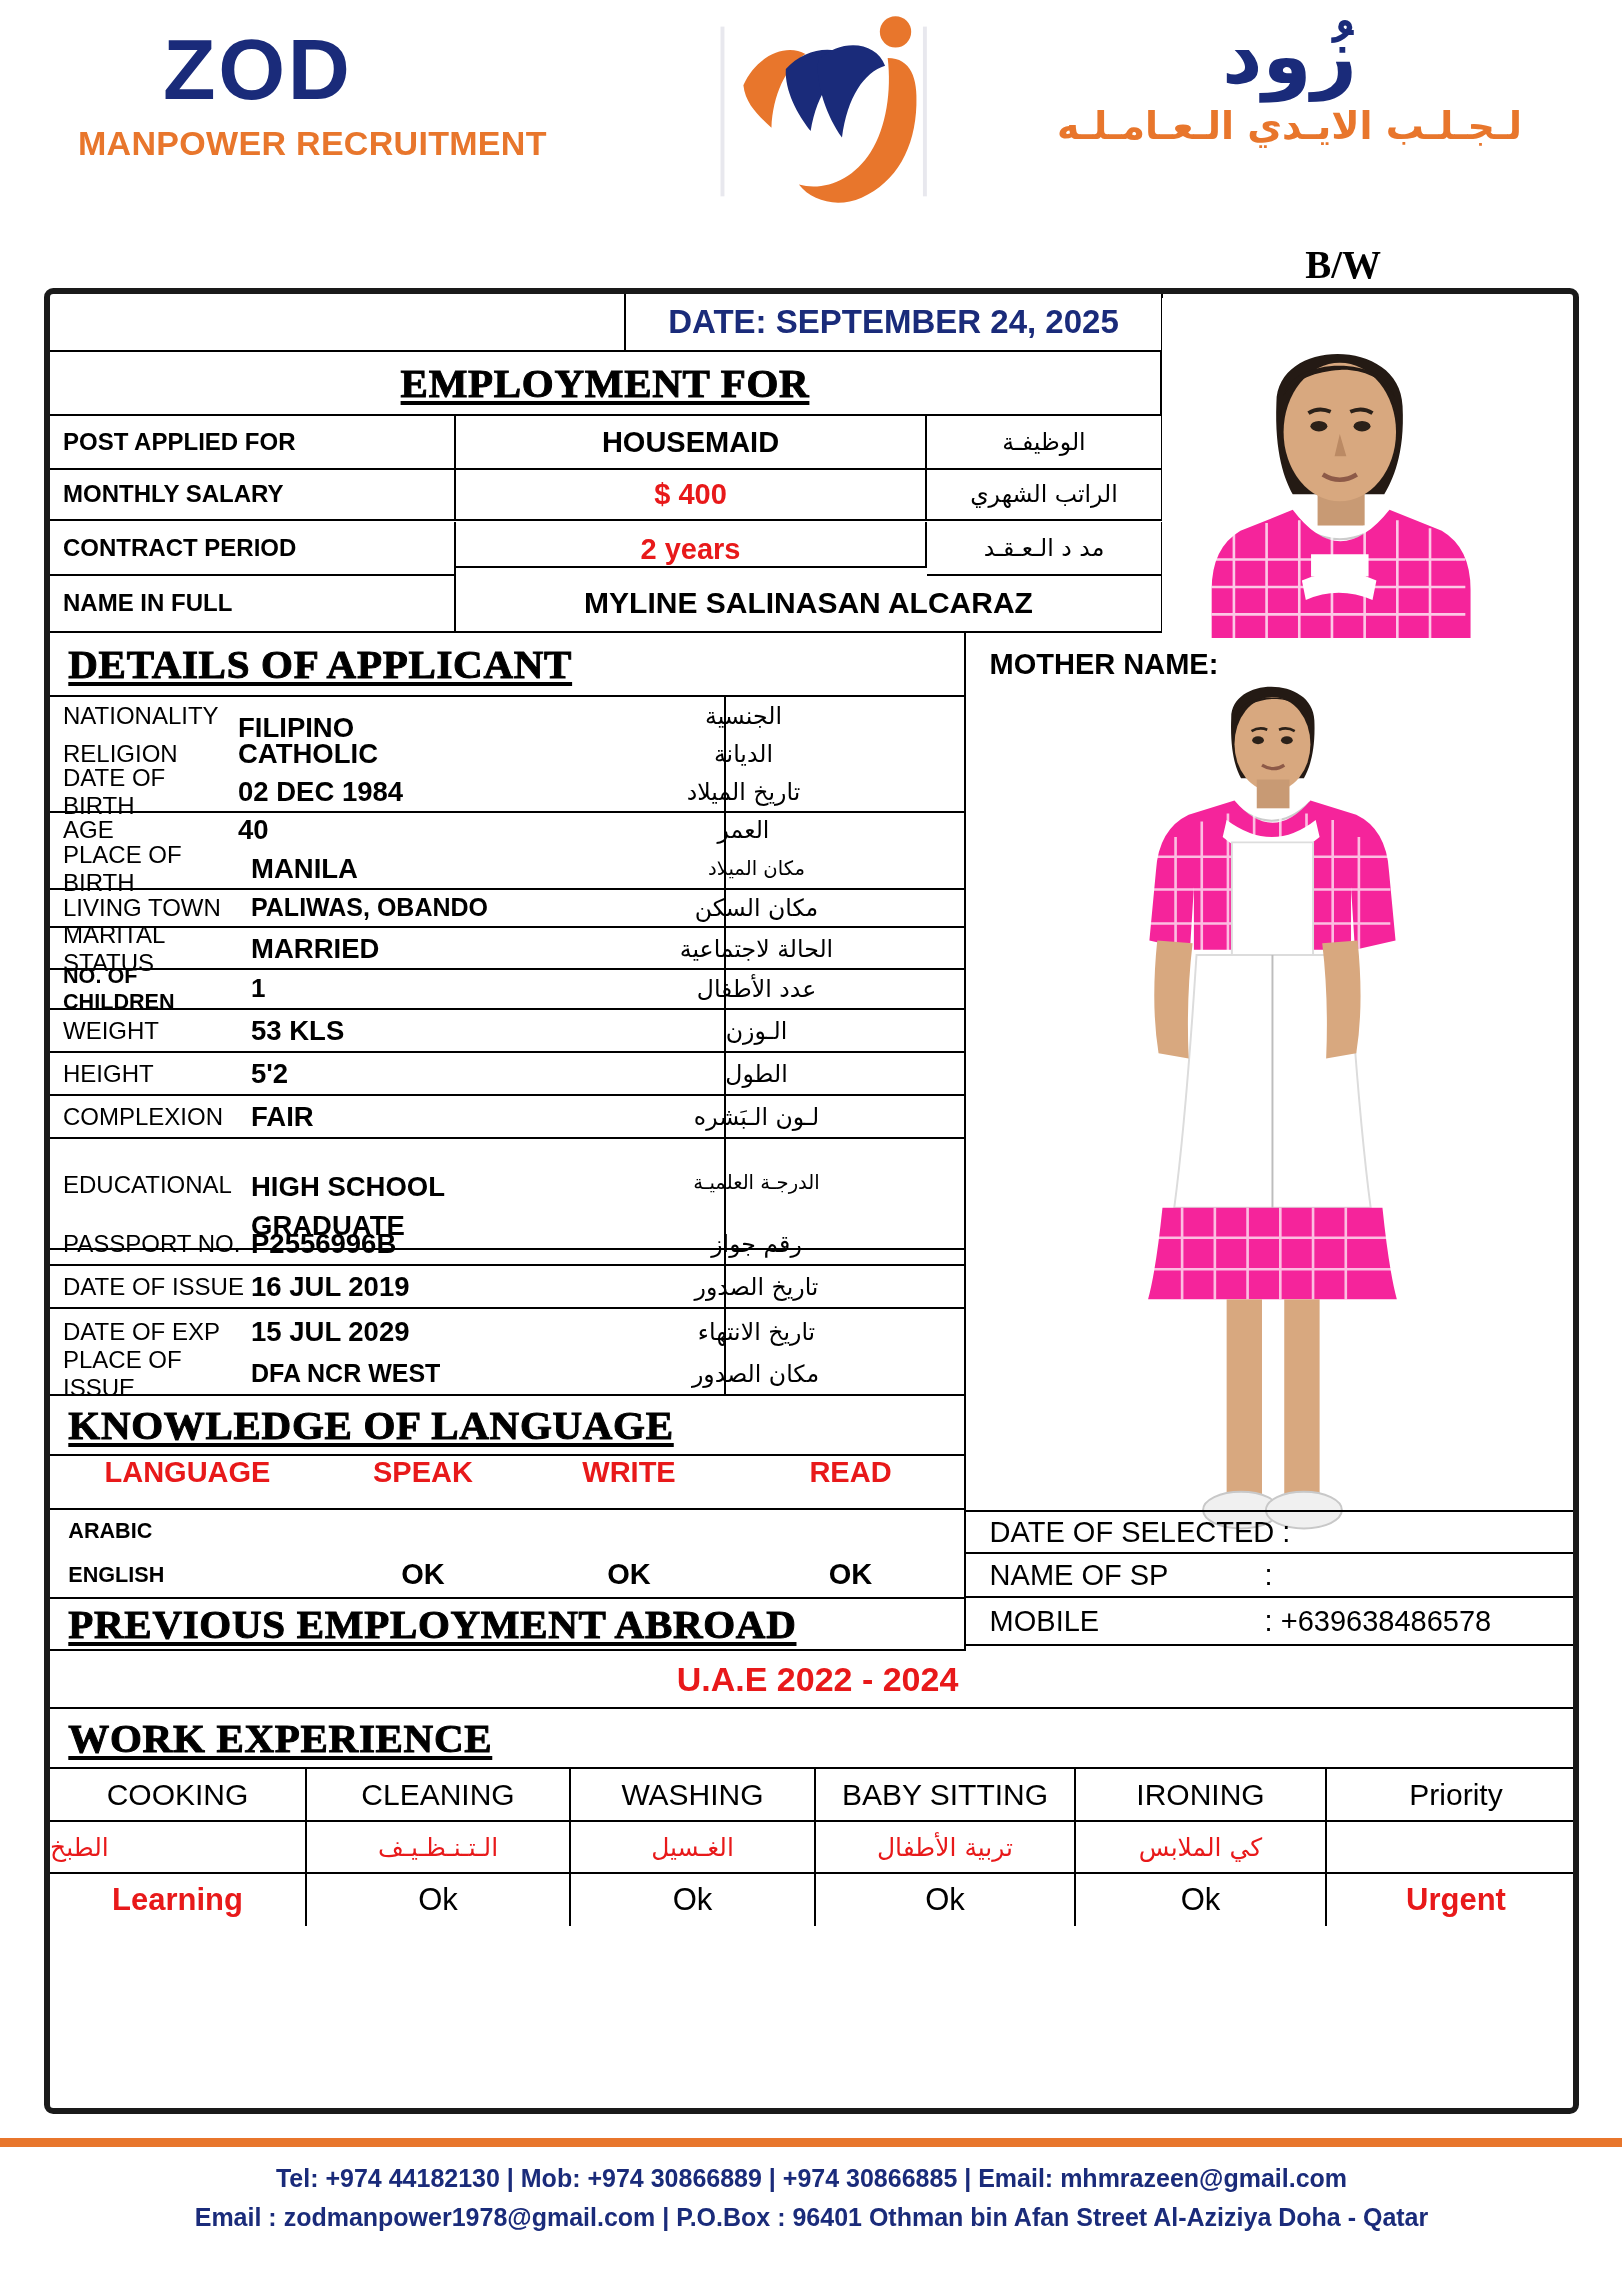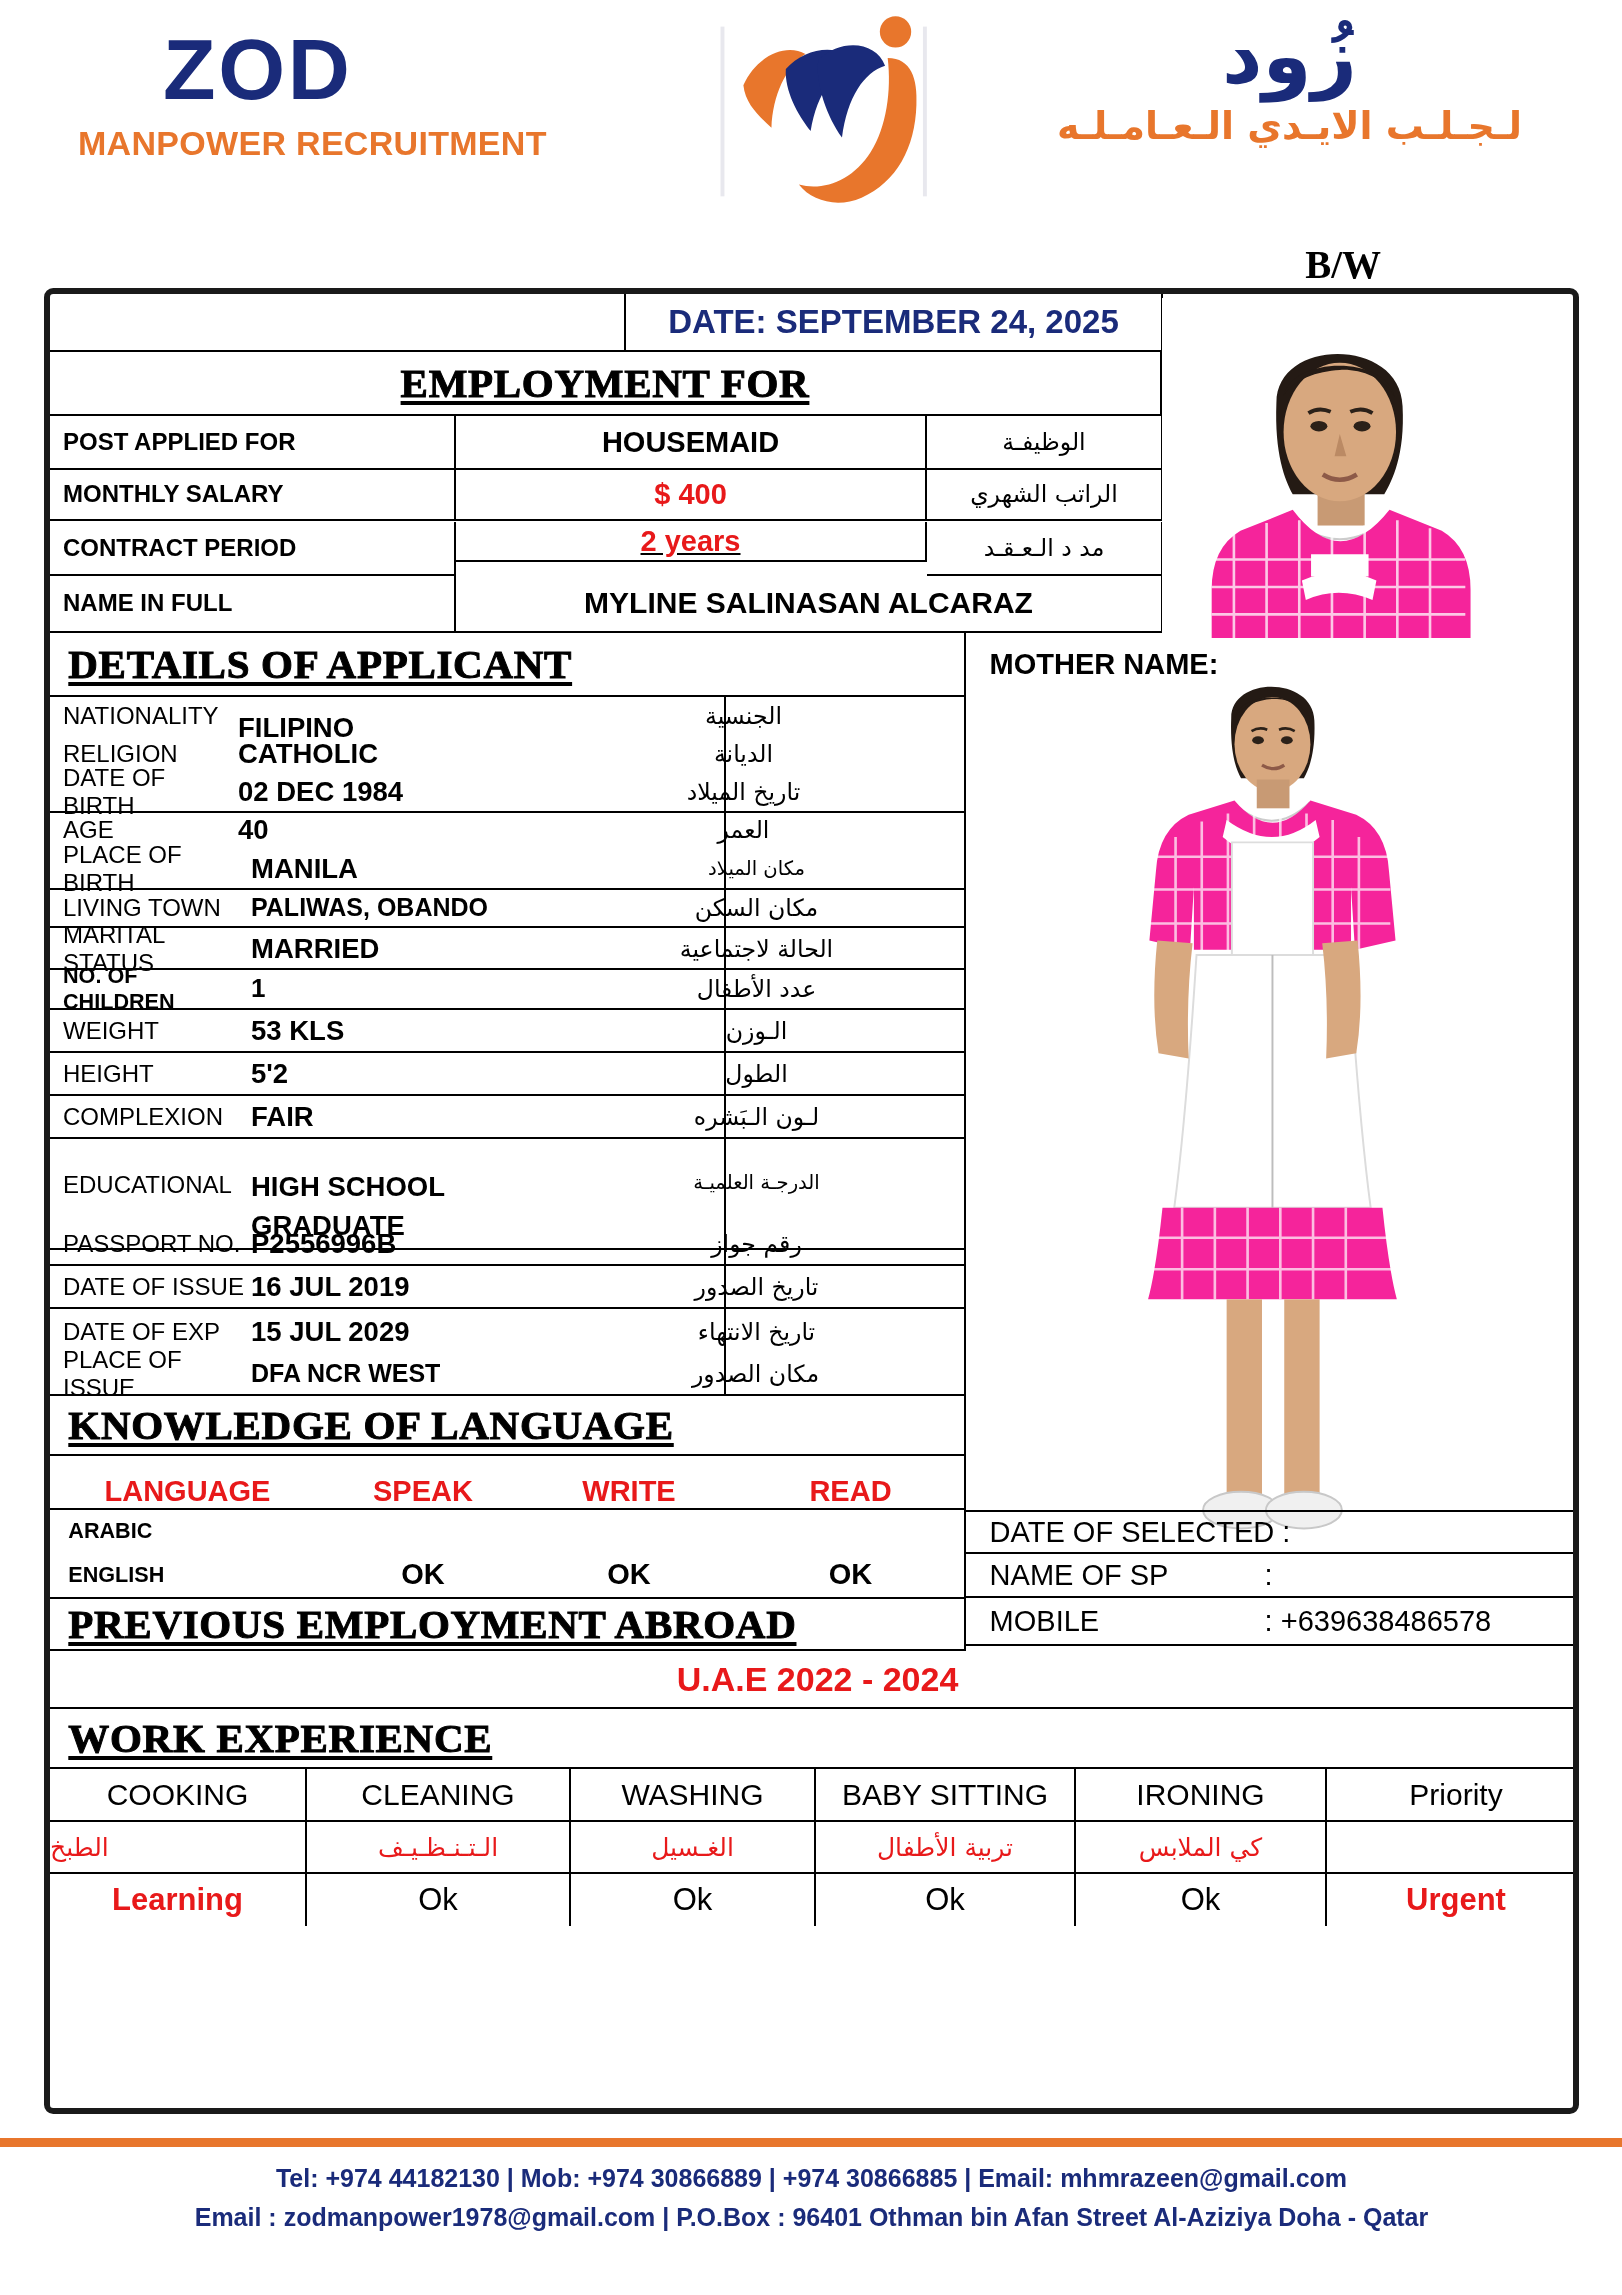--- a/index.html
+++ b/index.html
@@ -150,21 +150,21 @@
       <div class="cell bb br" style="left:406px; top:175px; width:471px; height:52px; display:flex; align-items:center; justify-content:center;">
         <span class="val red">$ 400</span>
       </div>
       <div class="cell bb br" style="left:877px; top:175px; width:236px; height:52px; display:flex; align-items:center; justify-content:center;">
         <span class="ar">الراتب الشهري</span>
       </div>
 
       <div class="cell bb br" style="left:0; top:228px; width:406px; height:54px; display:flex; align-items:center; padding-left:13px;">
         <span class="lbl">CONTRACT PERIOD</span>
       </div>
-      <div class="cell bb br" style="left:406px; top:228px; width:471px; height:40px; display:flex; align-items:center; justify-content:center;text-decoration:underline;">
+      <div class="cell bb br" style="left:406px; top:228px; width:471px; height:46px; display:flex; align-items:flex-end; justify-content:center;">
         <span class="val red">2 years</span>
       </div>
       <div class="cell bb br" style="left:877px; top:228px; width:236px; height:54px; display:flex; align-items:center; justify-content:center;">
         <span class="ar">مد د الـعـقـد</span>
       </div>
 
       <div class="cell bb br" style="left:0; top:281px; width:406px; height:58px; display:flex; align-items:center; padding-left:13px;">
         <span class="lbl">NAME IN FULL</span>
       </div>
       <div class="cell bb br" style="left:406px; top:281px; width:707px; height:58px; display:flex; align-items:center; justify-content:center;">
@@ -374,21 +374,21 @@
 
           <ellipse cx="420" cy="1268" rx="58" ry="28" fill="#f0f0f0" stroke="#c8c8c8" stroke-width="3"></ellipse>
           <ellipse cx="516" cy="1268" rx="58" ry="28" fill="#f0f0f0" stroke="#c8c8c8" stroke-width="3"></ellipse>
         </svg>
       </div>
 
       <div class="cell bb br" style="left:0; top:1102px; width:916px; height:60px; display:flex; align-items:center; padding-left:18.3px;">
         <span class="sectionTitle">KNOWLEDGE OF LANGUAGE</span>
       </div>
 
-      <div class="cell bb br" style="left:0; top:1162px; width:916px; height:54px; display:flex; align-items:flex-end;">
+      <div class="cell bb br" style="left:0; top:1162px; width:916px; height:54px; display:flex; align-items:flex-start;">
         <span class="red" style="width:275px; text-align:center; font-size:29px; font-weight:bold;">LANGUAGE</span>
         <span class="red" style="width:196px; text-align:center; font-size:29px; font-weight:bold;">SPEAK</span>
         <span class="red" style="width:216px; text-align:center; font-size:29px; font-weight:bold;">WRITE</span>
         <span class="red" style="flex:1; text-align:center; font-size:29px; font-weight:bold;">READ</span>
       </div>
 
       <div class="cell br" style="left:0; top:1216px; width:916px; height:42px; display:flex; align-items:center;">
         <span class="lblSm" style="width:275px; padding-left:18.3px; box-sizing:border-box;">ARABIC</span>
         <span class="val" style="width:196px; text-align:center;"></span>
         <span class="val" style="width:216px; text-align:center;"></span>

